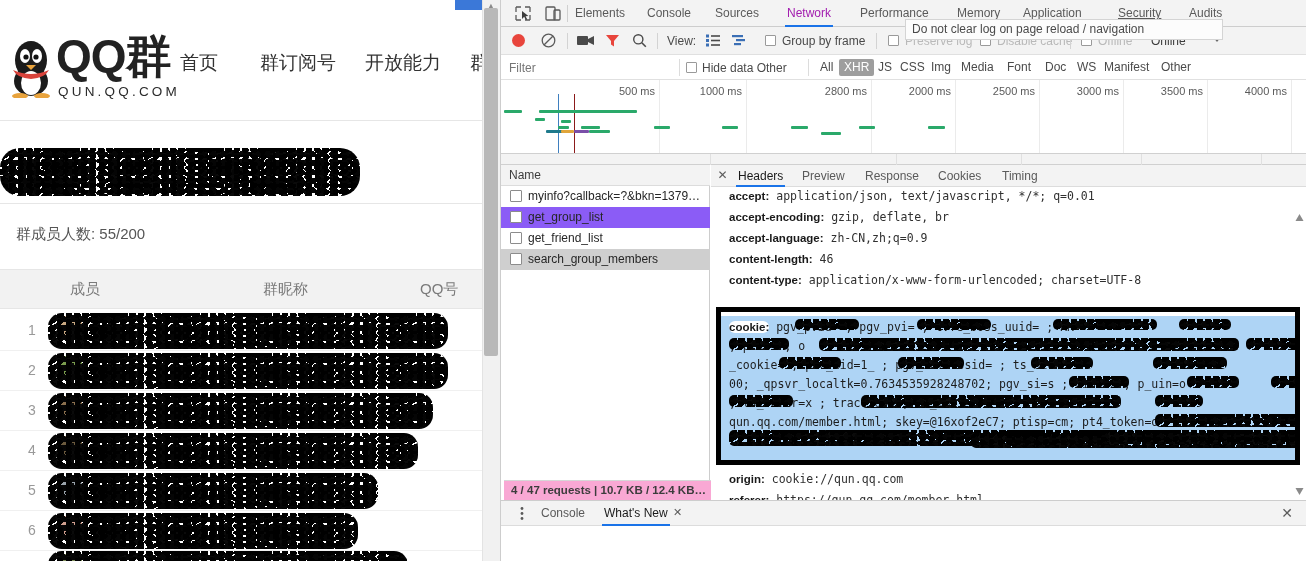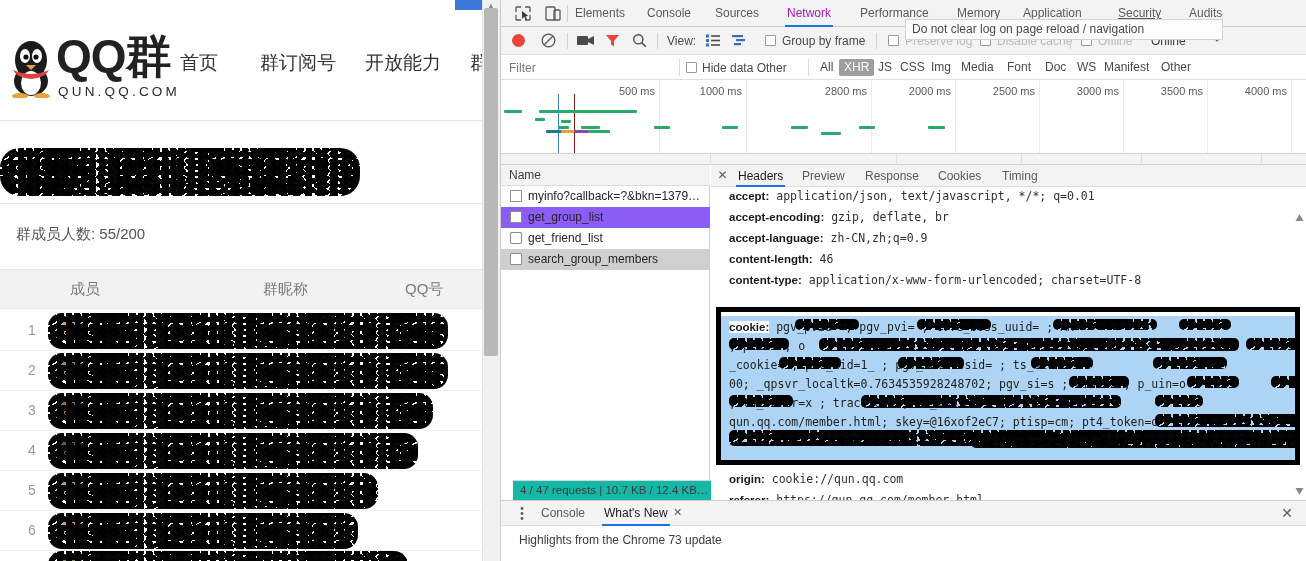--- a/index.html
+++ b/index.html
@@ -156,22 +156,22 @@
      background:#f3f3f3; border-bottom:1px solid #dcdcdc; }
   #reqlist-head span { position:absolute; left:8px; top:3px; font-size:12px; color:#3c3c3c; }
   .reqrow { position:absolute; left:0; width:209px; height:21px; cursor:pointer; }
   .reqrow .rcbx { position:absolute; left:9px; top:4px; width:12px; height:12px;
      border:1px solid #8c8c8c; background:#fff; border-radius:1px; }
   .reqrow .rname { position:absolute; left:27px; top:3px; font-size:12px; color:#262626;
      white-space:nowrap; overflow:hidden; text-overflow:ellipsis; width:176px; }
   .reqrow.odd { background:#8b5cf6; }
   .reqrow.sel { background:#cfcfcf; }
 
-  #reqstatus { position:absolute; left:12px; top:480px; width:209px; height:20px;
-     background:#14b8a6; border-top:1px solid #d7d7d7; }
+  #reqstatus { position:absolute; left:3px; top:480px; width:209px; height:20px;
+     background:#f9a8d4; border-top:1px solid #d7d7d7;font-weight:bold; }
   #reqstatus span { position:absolute; left:7px; top:3px; font-size:11.5px; color:#3c3c3c;
      white-space:nowrap; }
 
   
   #detail { position:absolute; left:210px; top:165px; width:596px; height:335px;
      background:#fff; overflow:hidden; }
   #detail-tabs { position:absolute; left:0; top:0; width:596px; height:22px;
      background:#f3f3f3; border-bottom:1px solid #dcdcdc; }
   #detail-close { position:absolute; left:4px; top:3px; width:15px; height:15px;
      text-align:center; line-height:15px; font-size:12px; color:#5a5a5a; cursor:pointer; }
@@ -260,21 +260,21 @@
 
     <div class="redact" id="title-redact"></div>
 
     <div class="hr" style="top:203px"></div>
 
     <div id="member-count">群成员人数: 55/200</div>
 
     <div id="table-head">
         <div class="th" style="left: 70px;">成员</div>
         <div class="th" style="left: 263px;">群昵称</div>
-        <div class="th" style="left: 405px; text-align: center;">QQ号</div>
+        <div class="th" style="left: 420px; text-align: center;">QQ号</div>
       </div>
 
     <div id="member-rows">
         <div class="row" style="top: 310px;">
           <div class="rownum">1</div>
           <div class="avatar" style="left: 58px; background: rgb(200, 168, 130);"></div>
           <div class="rowredact redact" style="width: 400px;"></div>
         </div>
         <div class="row" style="top: 350px;">
           <div class="rownum">2</div>
@@ -499,21 +499,21 @@
             <div class="hline" style="top: 2px;"><span class="hkey">accept:</span><span> application/json, text/javascript, */*; q=0.01</span></div>
             <div class="hline" style="top: 23px;"><span class="hkey">accept-encoding:</span><span> gzip, deflate, br</span></div>
             <div class="hline" style="top: 44px;"><span class="hkey">accept-language:</span><span> zh-CN,zh;q=0.9</span></div>
             <div class="hline" style="top: 65px;"><span class="hkey">content-length:</span><span> 46</span></div>
             <div class="hline" style="top: 86px;"><span class="hkey">content-type:</span><span> application/x-www-form-urlencoded; charset=UTF-8</span></div>
           </div>
 
         <div id="cookiebox">
           <div id="cookiehl"></div>
           <div id="cookie-lines">
-              <div class="cline" style="top: 8px;"><span class="hkey" style="background: rgb(255, 255, 255);">cookie:</span><span> pgv_pvid=            ; pgv_pvi=           ; tvfe_boss_uuid=                 ; RK=</span></div>
+              <div class="cline" style="top: 8px;"><span class="hkey" style="background: rgb(255, 255, 255); border-radius: 6px;">cookie:</span><span> pgv_pvid=            ; pgv_pvi=           ; tvfe_boss_uuid=                 ; RK=</span></div>
               <div class="cline" style="top: 27px;">            ; ptcz=                                                                 ; o</div>
               <div class="cline" style="top: 46px;">_cookie=           ; pac_uid=1_           ; pgv_info=ssid=          ; ts_uid=</div>
               <div class="cline" style="top: 65px;">00; _qpsvr_localtk=0.7634535928248702; pgv_si=s          ; uin=o2         ; p_uin=o</div>
               <div class="cline" style="top: 84px;">           ; ts_refer=x                                     ; traceid=4        ; ts_last=</div>
               <div class="cline" style="top: 103px;">qun.qq.com/member.html; skey=@16xof2eC7; ptisp=cm; pt4_token=o</div>
               <div class="cline" style="top: 122px;">                                                                                </div>
             </div>
           <div id="cookie-redactions">
               <div class="credact redact" style="left: 74px; top: 7px; width: 64px; height: 11px;"></div>
               <div class="credact redact" style="left: 196px; top: 7px; width: 74px; height: 11px;"></div>
@@ -561,19 +561,16 @@
           <circle cx="7" cy="7.5" r="1.4" fill="#5a5a5a"></circle>
           <circle cx="7" cy="12.5" r="1.4" fill="#5a5a5a"></circle>
         </svg>
         <div id="drawer-tab-list">
             <div class="drtab" style="left: 38px;">Console</div>
             <div class="drtab active" style="left: 101px;">What's New</div>
           </div>
         <div id="drtab-close">✕</div>
         <div id="drawer-close">✕</div>
       </div>
-      <div id="drawer-body">
-        <div id="drawer-text">Highlights from the Chrome 73 update</div>
-      </div>
     </div>
 
   </div>
 </div>
 
 </body></html>

